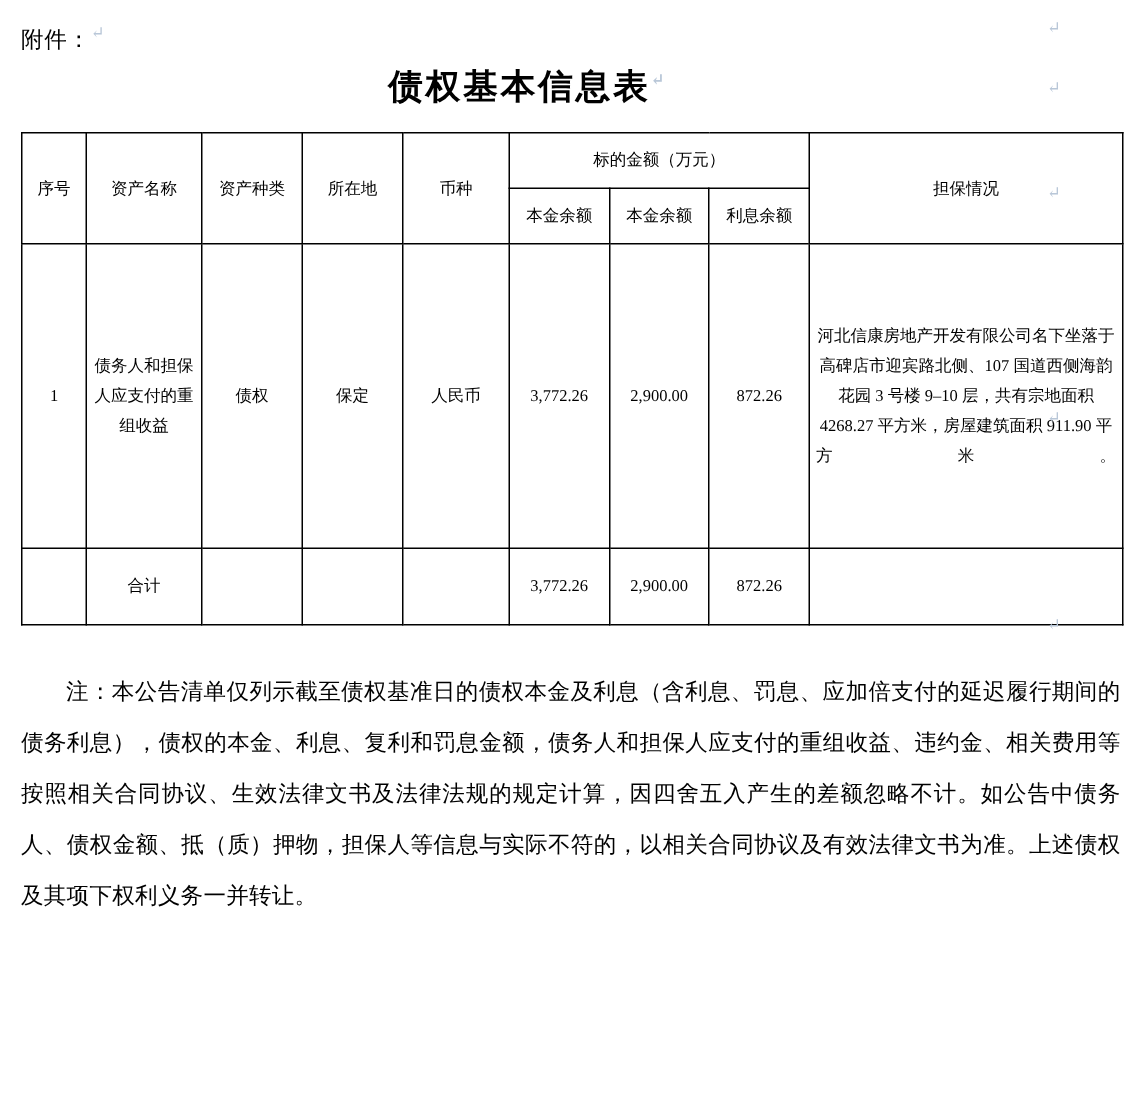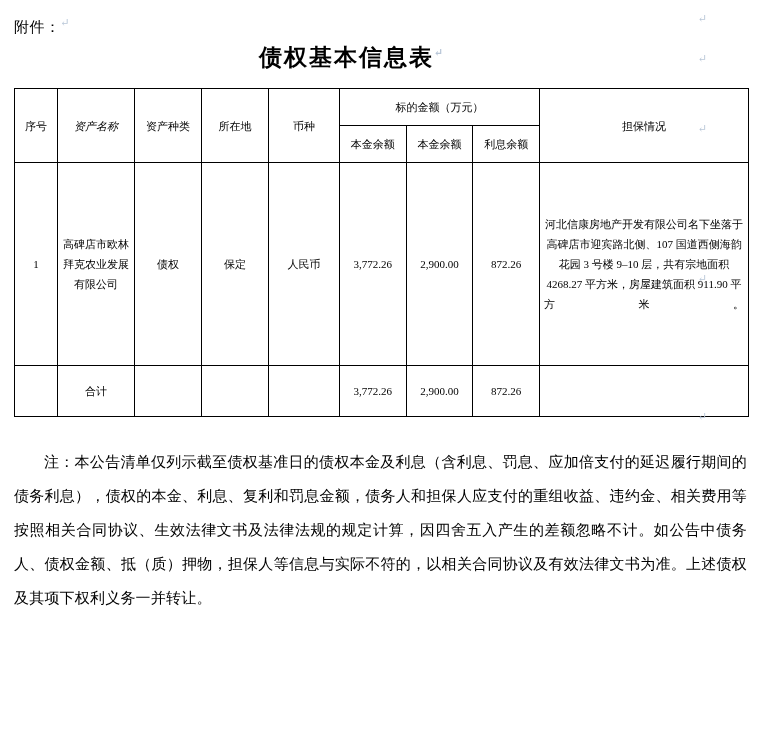--- a/index.html
+++ b/index.html
@@ -59,21 +59,21 @@
     font-size: 11px;
     text-align: center;
     vertical-align: middle;
     padding: 3px 4px;
     line-height: 20px;
   }
   th.h {
     height: 30px;
   }
   .col-seq { width: 34px; }
-  .col-name { width: 68px; font-style: italic; }
+  .col-name { width: 68px; }
   .col-kind { width: 58px; }
   .col-loc  { width: 58px; }
   .col-cur  { width: 62px; }
   .col-amt  { width: 76px; }
   .col-guar { width: 200px; }
 
   .row-main td {
     height: 196px;
   }
   .vert {
@@ -147,21 +147,21 @@
       </tr>
       <tr>
         <th class="h col-amt">本金余额</th>
         <th class="h col-amt">本金余额</th>
         <th class="h col-amt">利息余额</th>
       </tr>
     </thead>
     <tbody>
       <tr class="row-main">
         <td>1</td>
-        <td class="vert">高碑店市欧林拜克农业发展有限公司</td>
+        <td class="vert">债务人和担保人应支付的重组收益</td>
         <td>债权</td>
         <td>保定</td>
         <td class="vert">人民币</td>
         <td class="amt">3,772.26</td>
         <td class="amt">2,900.00</td>
         <td class="amt">872.26</td>
         <td class="guarantee">河北信康房地产开发有限公司名下坐落于高碑店市迎宾路北侧、107 国道西侧海韵花园 3 号楼 9–10 层，共有宗地面积 4268.27 平方米，房屋建筑面积 911.90 平方米。</td>
       </tr>
       <tr class="row-total">
         <td></td>

